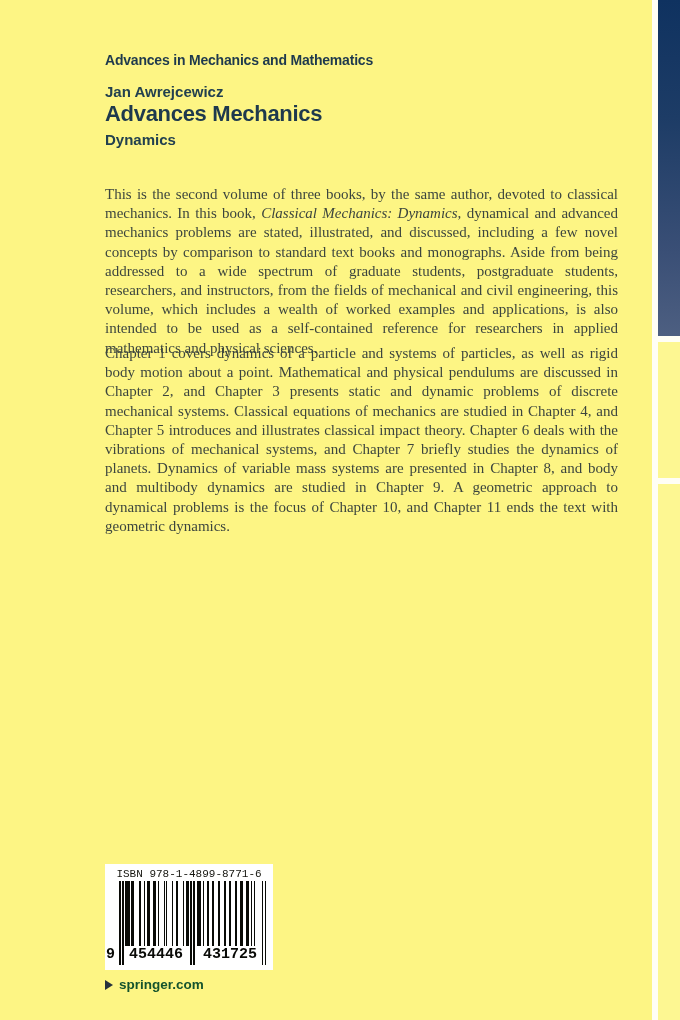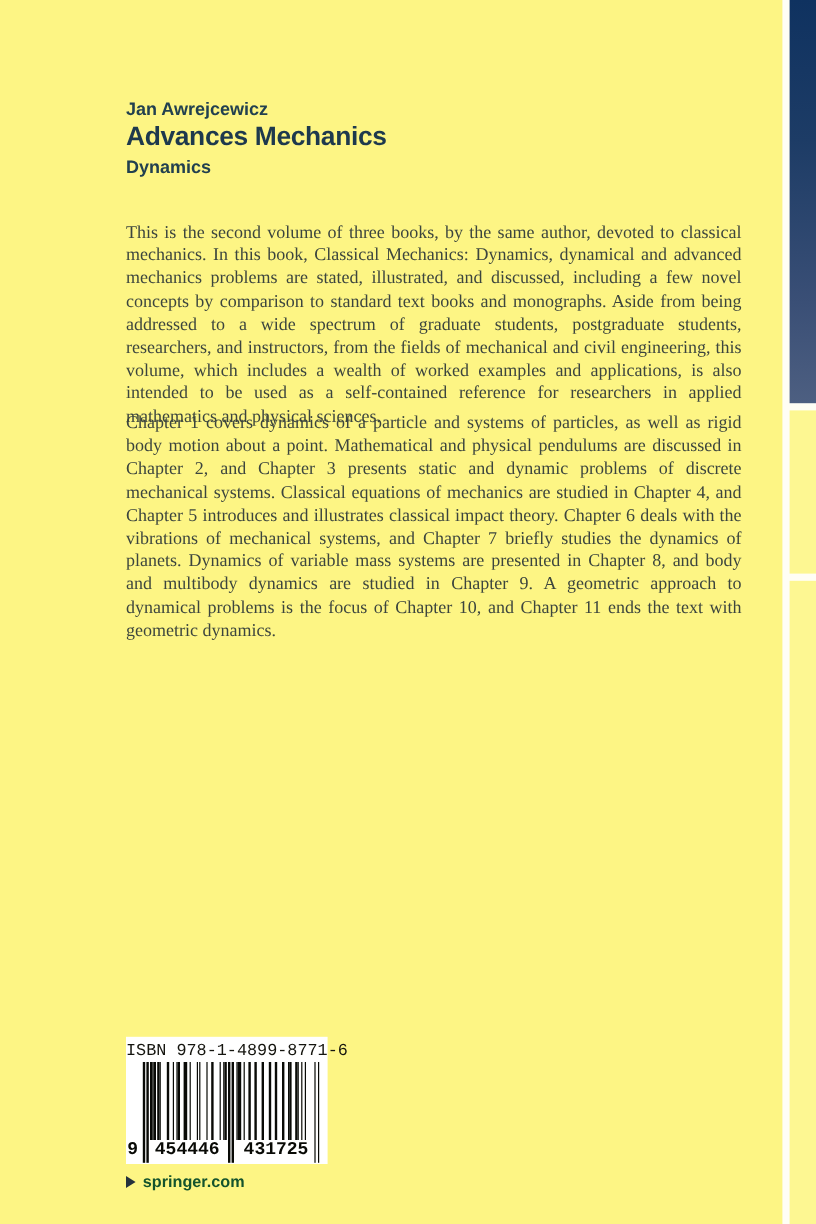--- a/index.html
+++ b/index.html
@@ -51,36 +51,36 @@
 
   
   .para {
     position: absolute; left: 105px; width: 513px;
     font-family: "Liberation Serif", serif;
     font-size: 15px; line-height: 19.2px;
     color: #3c453e; text-align: justify;
   }
   .para-1 { top: 185px; }
   .para-2 { top: 344px; }
-  .para .ital { }
+  .para .ital { font-style: italic; }
 
   
   .category {
     position: absolute; left: 105px; top: 847px;
     font-size: 13.5px; font-weight: bold; color: #a21caf; margin-top: 15px;
   }
   .isbn-box {
     position: absolute; left: 105px; top: 864px;
     width: 168px; height: 106px;
     background: #ffffff;
   }
   .isbn-label {
-    margin-top: 4px; text-align: left;
+    margin-top: 4px; text-align: center;
     font-family: "Liberation Mono", monospace;
-    font-size: 14px; color: #15150f; white-space: nowrap;
+    font-size: 11px; color: #15150f; white-space: nowrap;
   }
   .barcode {
     position: relative; margin-left: 14px; margin-top: 1px;
     width: 148px; height: 84px;
   }
   .barcode .bar {
     position: absolute; top: 0; background: #090a06;
   }
   .bc-digit {
     position: absolute; top: 65px;
@@ -104,20 +104,21 @@
   }
   .springer-text {
     font-size: 13.5px; font-weight: bold; color: #14532d;
   }
 </style>
 </head>
 <body>
 
 <div class="cover">
 
+  <div class="series-title">Advances in Mechanics and Mathematics</div>
   <div class="author">Jan Awrejcewicz</div>
   <div class="book-title">Advances Mechanics</div>
   <div class="subtitle">Dynamics</div>
 
   <div class="para para-1"><span>This is the second volume of three books, by the same author, devoted to classical mechanics. In this book, </span><span class="ital">Classical Mechanics: Dynamics</span><span>, dynamical and advanced mechanics problems are stated, illustrated, and discussed, including a few novel concepts by comparison to standard text books and monographs. Aside from being addressed to a wide spectrum of graduate students, postgraduate students, researchers, and instructors, from the fields of mechanical and civil engineering, this volume, which includes a wealth of worked examples and applications, is also intended to be used as a self-contained reference for researchers in applied mathematics and physical sciences.</span></div>
 
   <div class="para para-2">Chapter 1 covers dynamics of a particle and systems of particles, as well as rigid body motion about a point. Mathematical and physical pendulums are discussed in Chapter 2, and Chapter 3 presents static and dynamic problems of discrete mechanical systems. Classical equations of mechanics are studied in Chapter 4, and Chapter 5 introduces and illustrates classical impact theory. Chapter 6 deals with the vibrations of mechanical systems, and Chapter 7 briefly studies the dynamics of planets. Dynamics of variable mass systems are presented in Chapter 8, and body and multibody dynamics are studied in Chapter 9. A geometric approach to dynamical problems is the focus of Chapter 10, and Chapter 11 ends the text with geometric dynamics.</div>
 
   <div class="category">Mathematics</div>
 

